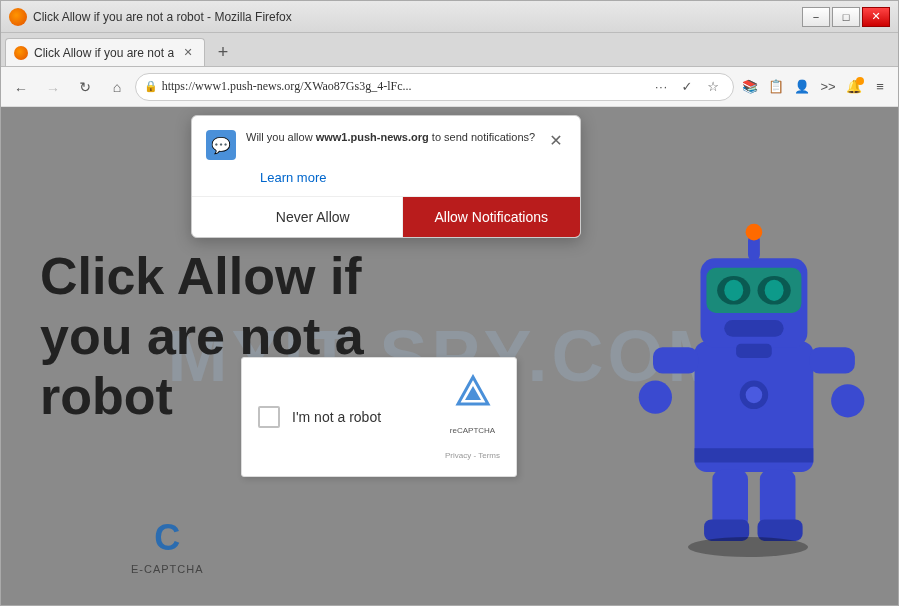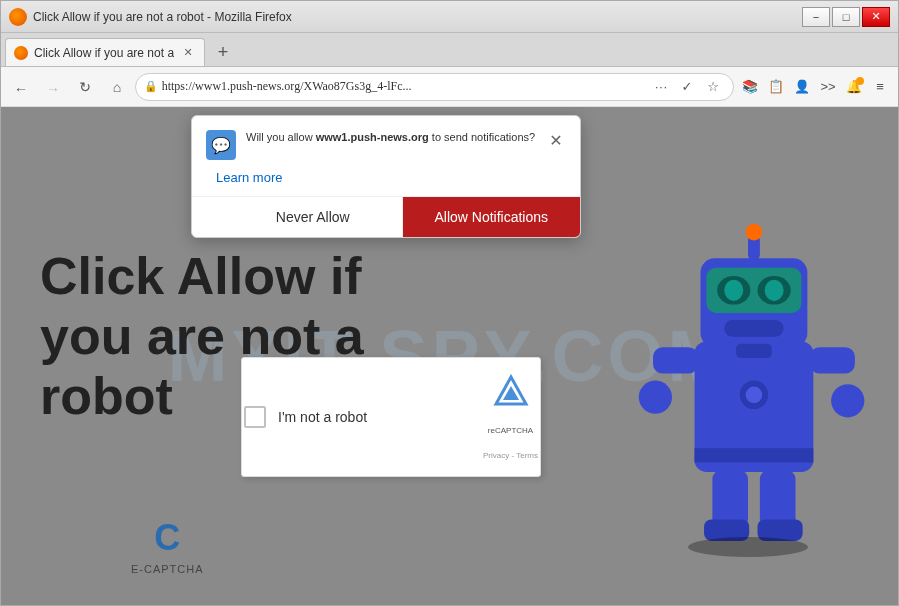--- a/index.html
+++ b/index.html
@@ -256,25 +256,25 @@
       height: 20px;
       background: rgba(0,0,0,0.3);
       border-radius: 50%;
     }
 
     
     .captcha-box {
       position: absolute;
       top: 250px;
       left: 240px;
-      width: 300px;
+      width: 276px;
       background: white;
       border: 1px solid #ddd;
       border-radius: 3px;
-      padding: 16px 2px;
+      padding: 16px 16px;
       display: flex;
       align-items: center;
       box-shadow: 2px 2px 6px rgba(0,0,0,0.15);
     }
     .captcha-checkbox {
       width: 22px;
       height: 22px;
       border: 2px solid #c1c1c1;
       border-radius: 2px;
       margin-right: 12px;
@@ -366,20 +366,21 @@
       font-size: 16px;
       color: #666;
       width: 20px;
       height: 20px;
       display: flex;
       align-items: center;
       justify-content: center;
     }
     .notification-learn-more {
       padding: 0 14px 10px 24px;
+      margin-left: 44px;
     }
     .learn-more-link {
       font-size: 13px;
       color: #0066cc;
       text-decoration: none;
       cursor: pointer;
     }
     .notification-actions {
       display: flex;
       border-top: 1px solid #eee;

